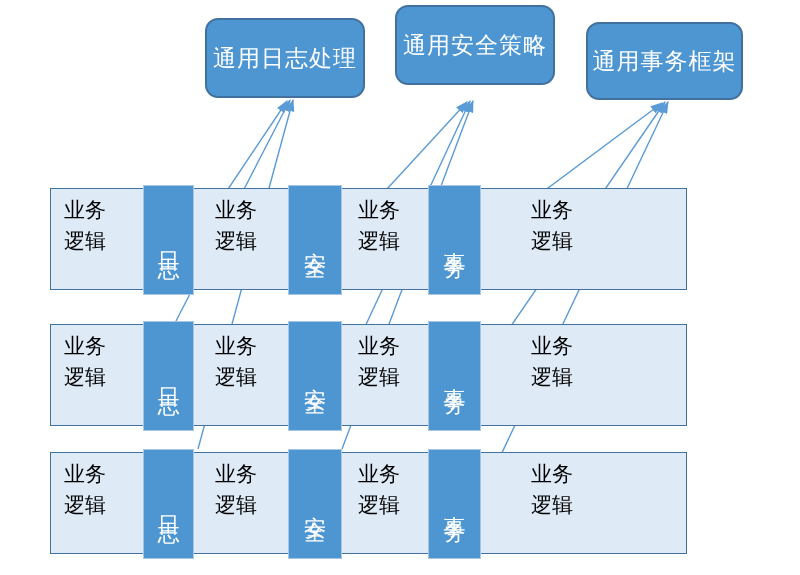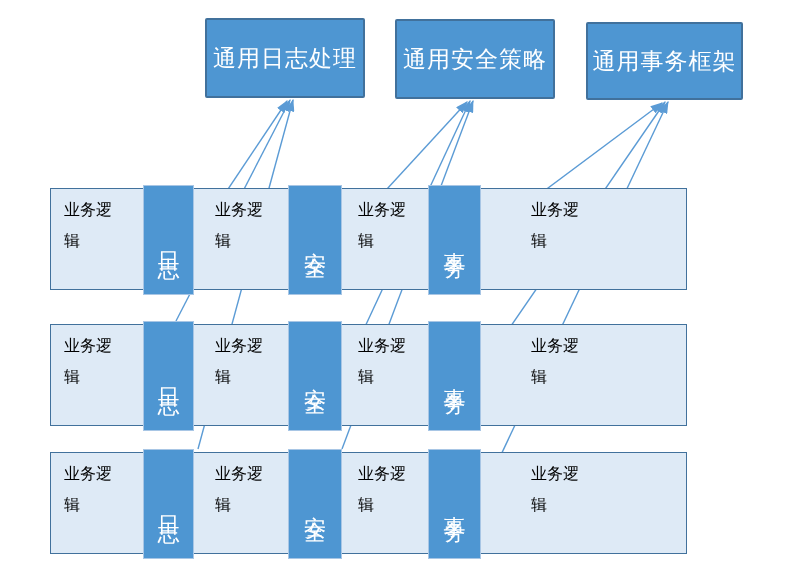--- a/index.html
+++ b/index.html
@@ -9,21 +9,21 @@
     height: 575px;
     background: #ffffff;
     overflow: hidden;
     font-family: "Liberation Sans", "DejaVu Sans", sans-serif;
   }
   
   .topbox {
     position: absolute;
     background: #4e96d2;
     border: 2px solid #41719c;
-    border-radius: 2px;
+    border-radius: 13px;
     box-sizing: border-box;
     display: flex;
     align-items: center;
     justify-content: center;
     color: #ffffff;
     font-size: 23px;
     letter-spacing: 1px;
     white-space: nowrap;
   }
   
@@ -33,21 +33,21 @@
     width: 637px;
     height: 102px;
     background: #deeaf6;
     border: 1.5px solid #41719c;
     box-sizing: border-box;
   }
   .biz-label {
     position: absolute;
     width: 48px;
     color: #000000;
-    font-size: 16px;
+    font-size: 21px;
     line-height: 31px;
     word-break: break-all;
     text-align: left;
   }
   
   .aspect-cell {
     position: absolute;
     top: -4.5px;
     height: 108px;
     background: #4e96d2;
@@ -92,21 +92,21 @@
       <line x1="342" y1="449" x2="473" y2="101" marker-end="url(#arrow)"></line>
       <line x1="481" y1="238" x2="662" y2="103" marker-end="url(#arrow)"></line>
       <line x1="480" y1="371" x2="665" y2="102" marker-end="url(#arrow)"></line>
       <line x1="481" y1="497" x2="668" y2="102" marker-end="url(#arrow)"></line>
     </g>
   </svg>
 
   <div class="topbox" style="left:205px; top:18px; width:160px; height:80px;">
     <span>通用日志处理</span>
   </div>
-  <div class="topbox" style="left:395px; top:19px; width:160px; height:80px;">
+  <div class="topbox" style="left:395px; top:5px; width:160px; height:80px;">
     <span>通用安全策略</span>
   </div>
   <div class="topbox" style="left:586px; top:22px; width:157px; height:78px;text-align:center;">
     <span>通用事务框架</span>
   </div>
 
   <div class="band" style="top:188px;">
     <span class="biz-label" style="left:13px; top:5px;">业务逻辑</span>
     <div class="aspect-cell" style="left:92px; width:49px;">
       <span class="aspect-label">日志</span>

